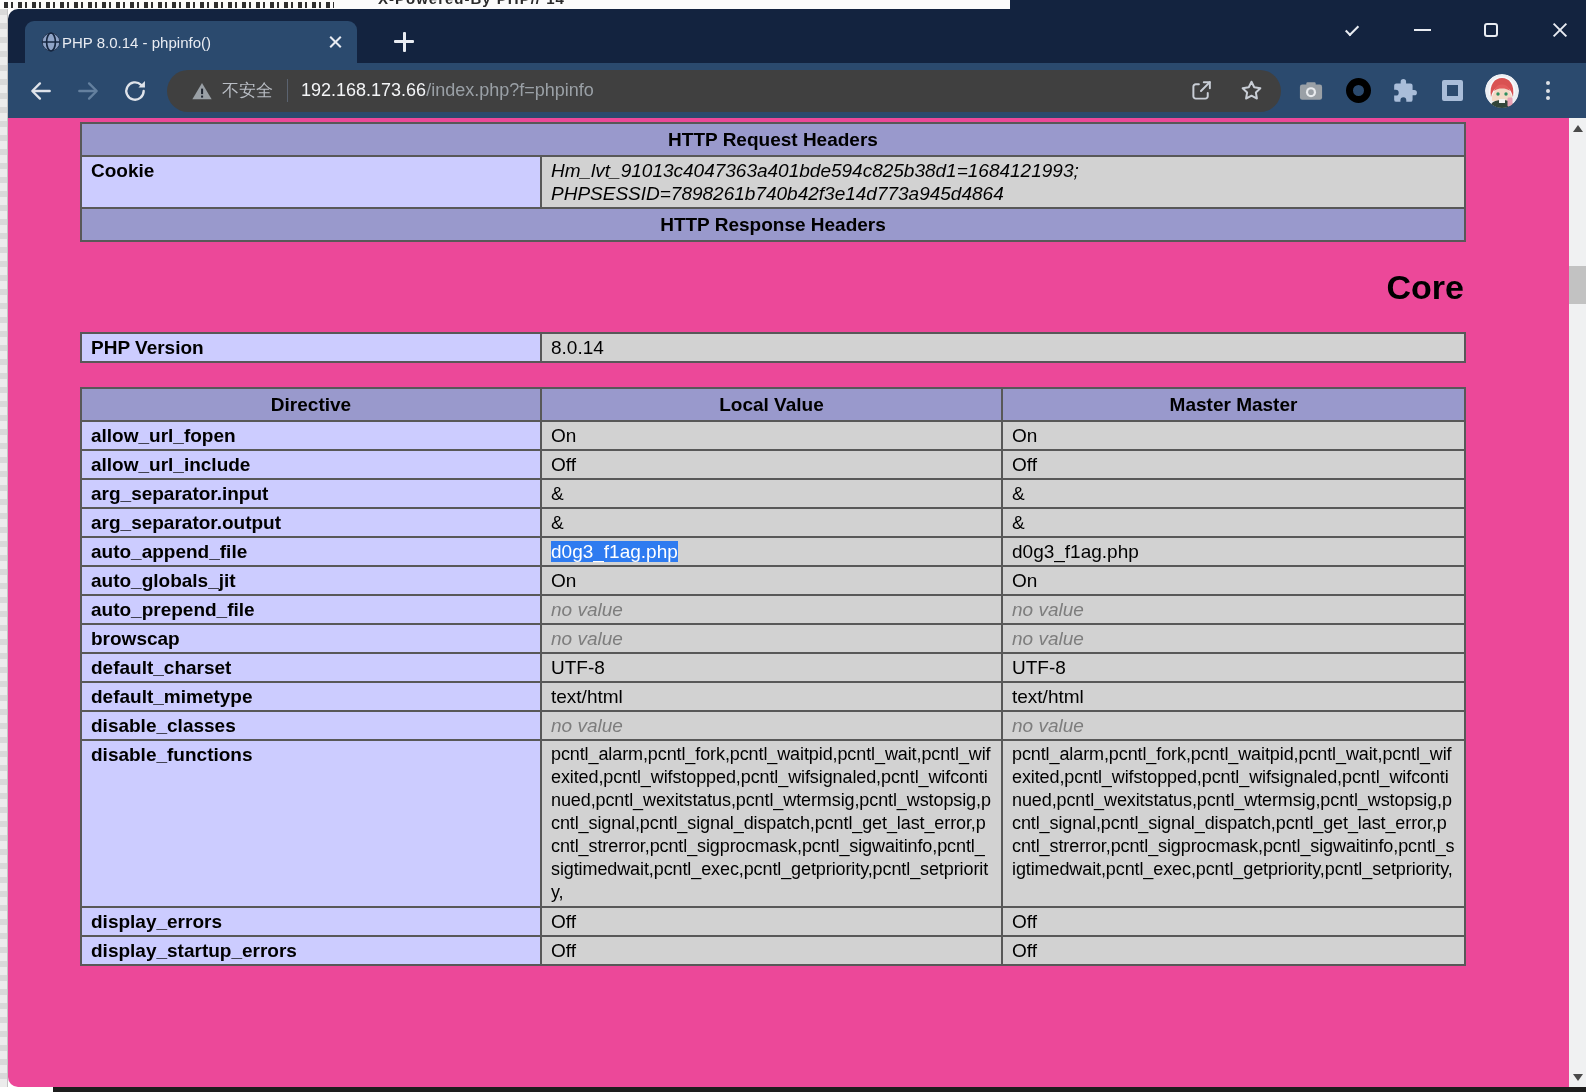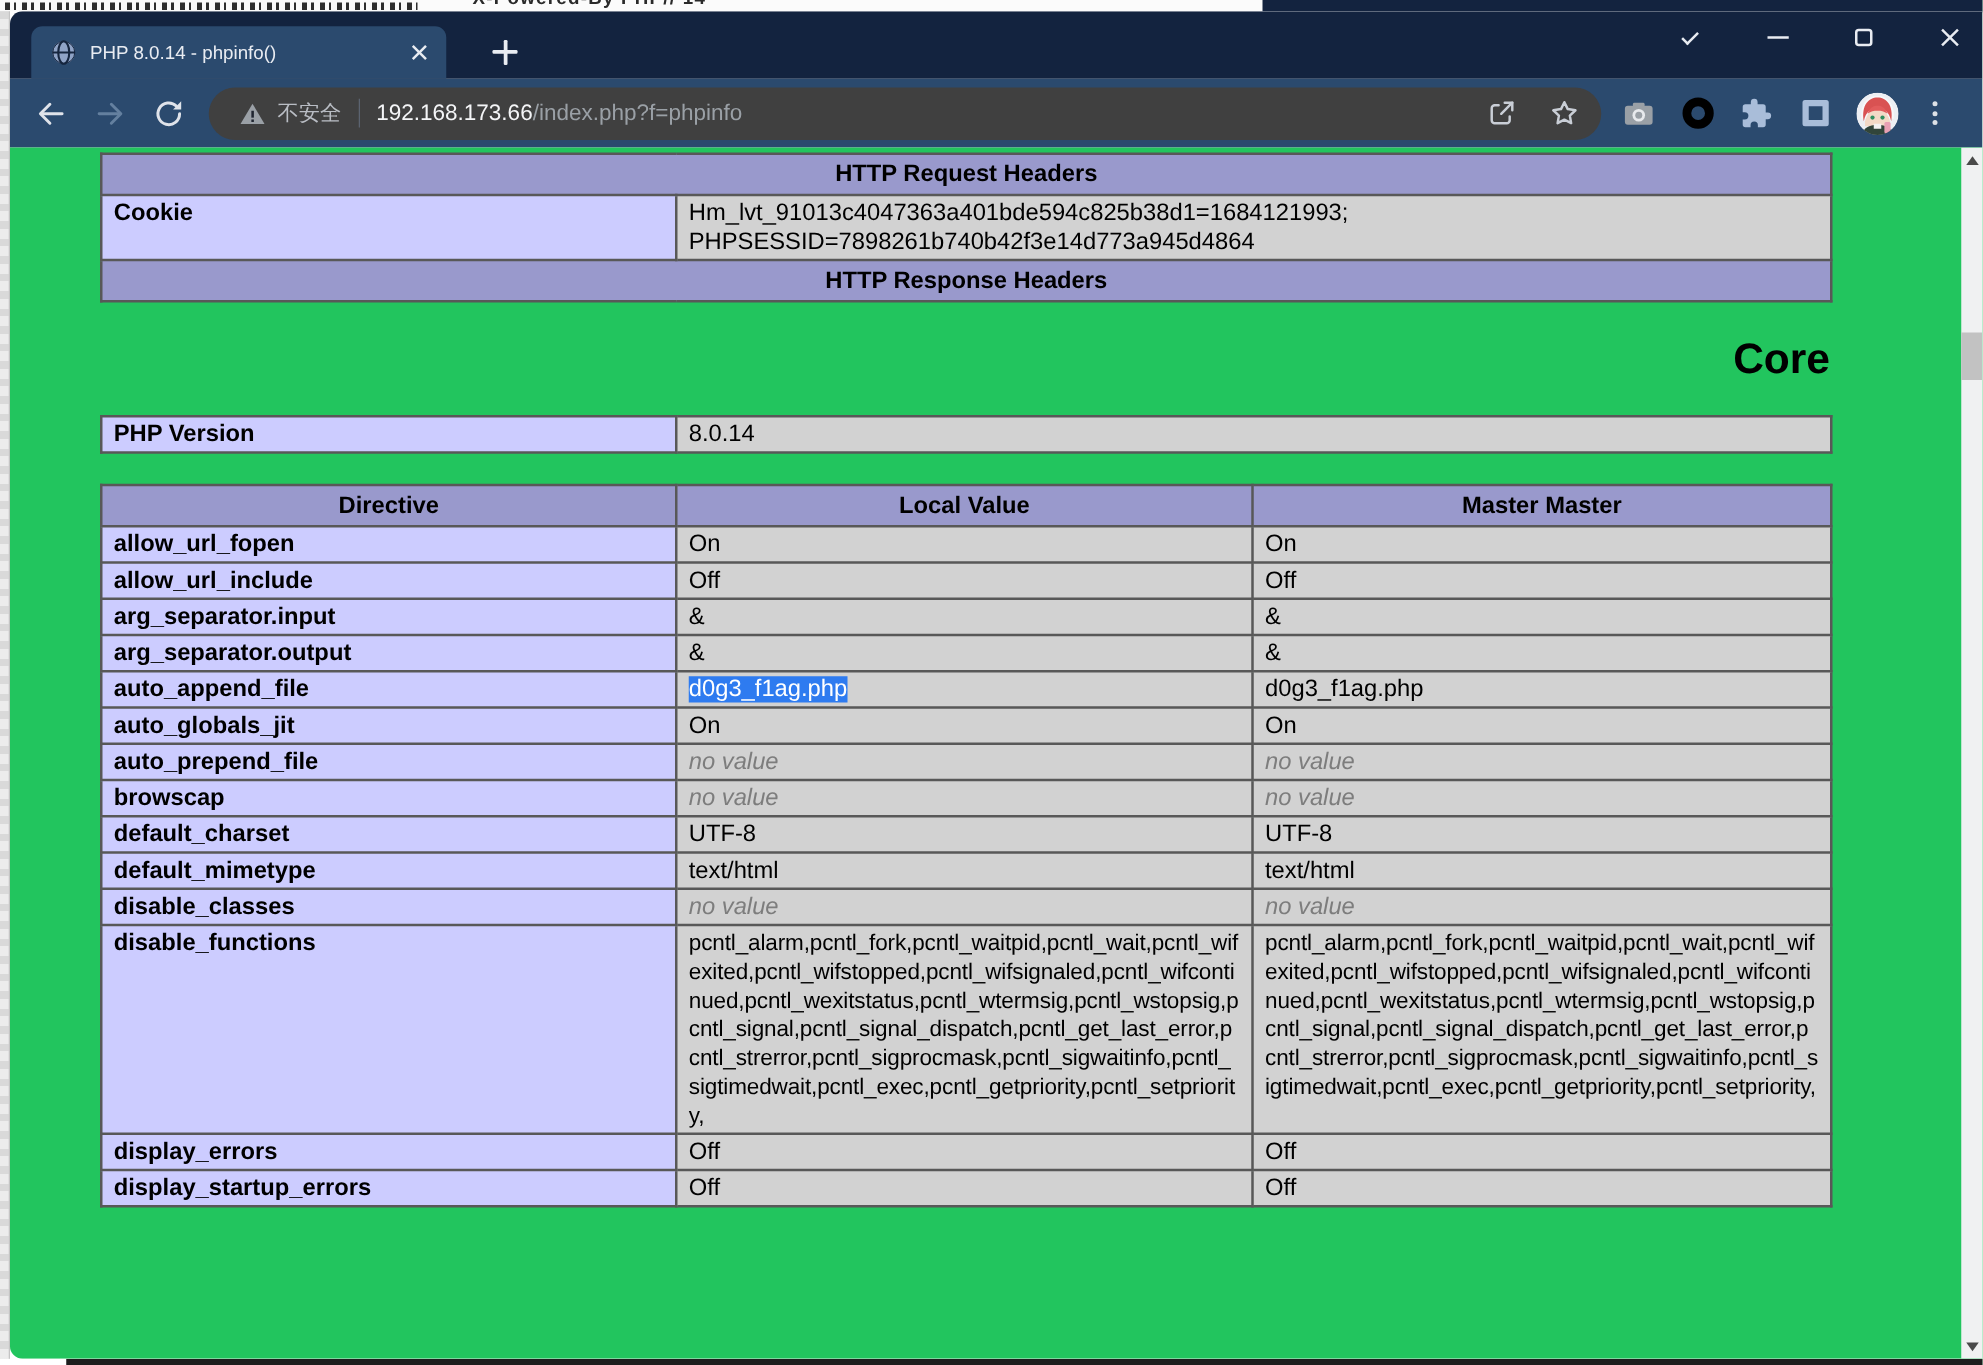--- a/index.html
+++ b/index.html
@@ -18,21 +18,21 @@
 
   
   .browser { position:absolute; left:8px; top:9px; width:1578px; height:1078px;
              border-top-left-radius:10px; border-bottom-left-radius:10px; overflow:hidden; background:#fff; }
 
   
   .titlebar { position:relative; height:54px; background:#13233f; }
   .tab { position:absolute; left:17px; top:12px; width:332px; height:42px; background:#2b4a6e;
          border-radius:9px 9px 0 0; display:flex; align-items:center; padding:0 12px 0 16px; cursor:default; }
   .tab-favicon { width:20px; height:20px; flex:0 0 auto; }
-  .tab-title { margin-left:11px; flex:1; color:#e9ecf2; font-size:15px; white-space:nowrap; overflow:hidden; }
+  .tab-title { margin-left:1px; flex:1; color:#e9ecf2; font-size:15px; white-space:nowrap; overflow:hidden; }
   .tab-close { width:18px; height:18px; position:relative; flex:0 0 auto; cursor:pointer; }
   .tab-close::before,.tab-close::after { content:""; position:absolute; left:1px; top:8px; width:15px; height:2px; background:#e9ecf2; }
   .tab-close::before { transform:rotate(45deg);} .tab-close::after { transform:rotate(-45deg);}
   .newtab { position:absolute; left:383px; top:20px; width:26px; height:26px; cursor:pointer; }
   .newtab::before { content:""; position:absolute; left:3px; top:11px; width:20px; height:3px; background:#e9ecf2; border-radius:1px;}
   .newtab::after  { content:""; position:absolute; left:11.5px; top:3px; width:3px; height:20px; background:#e9ecf2; border-radius:1px;}
   .win-controls { position:absolute; top:9px; right:14px; display:flex; gap:45px; }
   .win-btn { width:24px; height:24px; display:flex; align-items:center; justify-content:center; cursor:pointer; }
   .wc-chevron { width:13px; height:7px; border-left:2px solid #e9ecf2; border-bottom:2px solid #e9ecf2; transform:rotate(-45deg) translateY(-2px); }
   .wc-min { width:17px; height:2px; background:#e9ecf2; }
@@ -55,31 +55,31 @@
   .omni-actions { display:flex; align-items:center; gap:22px; flex:0 0 auto; }
   .ext-row { display:flex; align-items:center; gap:19px; }
   .icon-btn { width:28px; height:28px; display:flex; align-items:center; justify-content:center; cursor:pointer; }
   .ring-icon { width:25px; height:25px; border:7px solid #000; border-radius:50%; }
   .sidepanel-icon { width:21px; height:21px; border:5px solid #a9bdd9; border-radius:2px; }
   .avatar { width:34px; height:34px; border-radius:50%; overflow:hidden; cursor:pointer; flex:0 0 auto; }
   .kebab { display:flex; flex-direction:column; gap:3.5px; align-items:center; cursor:pointer; padding:4px 8px; }
   .kebab i { width:4px; height:4px; border-radius:50%; background:#dde1e6; }
 
   
-  .page { position:absolute; left:0; top:109px; width:1578px; height:969px; background:#22c55e; overflow:hidden; }
+  .page { position:absolute; left:0; top:109px; width:1578px; height:969px; background:#ec4899; overflow:hidden; }
   .content { position:absolute; left:72px; top:0; width:1384px; color:#000; }
 
   table { border-collapse:collapse; table-layout:fixed; width:1384px; }
   th,td { border:2px solid #585858; font-size:19px; line-height:23px; vertical-align:top; }
   th { background:#9999cc; font-weight:bold; text-align:center; padding:4px 9px; }
   td { padding:2px 9px; }
   .cell-name  { background:#ccccff; font-weight:bold; }
   .cell-value { background:#d2d2d2; }
   .novalue { font-style:italic; color:#7d7d7d; font-weight:normal;margin-top:40px; }
-  .prewrap { white-space:pre-line; }
+  .prewrap { white-space:pre-line;font-style:italic; }
   .break-all { word-break:break-all; font-size:18px; letter-spacing:-0.1px; }
   .t1 { margin-top:4px; }
   h1.core { text-align:right; font-size:34px; line-height:38px; font-weight:bold; margin:26px 0 26px 0; }
   .t3 { margin-top:24px; }
   .selected-text { background:#2e7bf0; color:#fff; }
 
   
   .scrollbar { position:absolute; right:0; top:0; width:17px; height:100%; background:#f0f1f2; }
   .sb-btn { position:absolute; left:0; width:17px; height:20px; display:flex; align-items:center; justify-content:center; cursor:pointer; }
   .sb-up { top:0; } .sb-down { bottom:0; }

